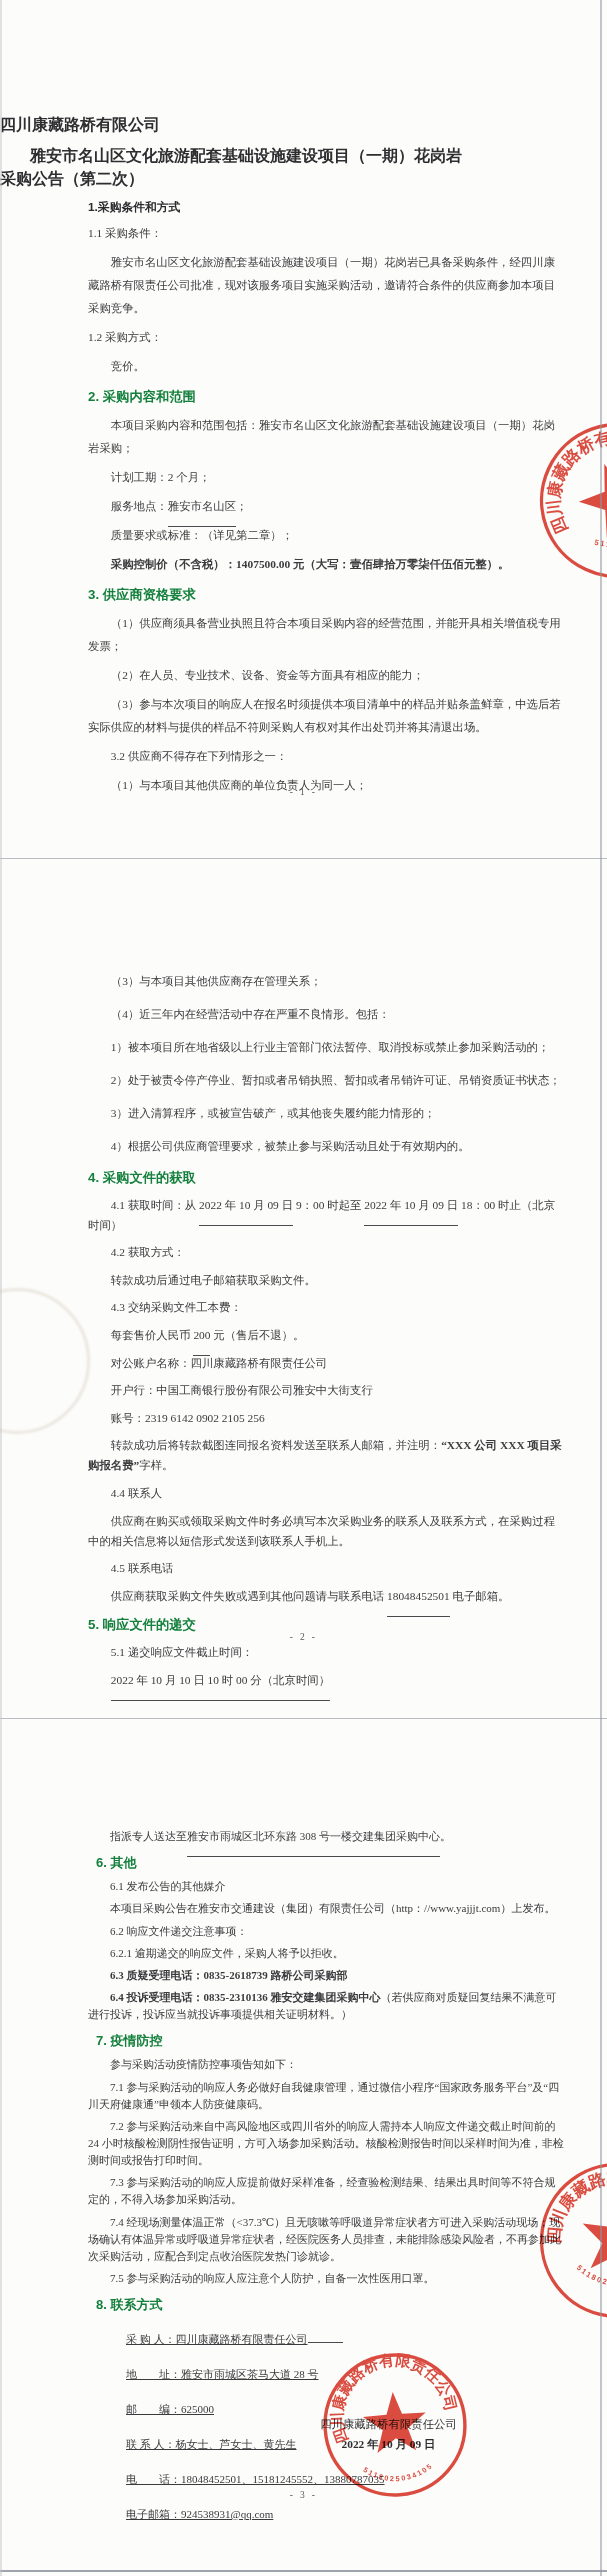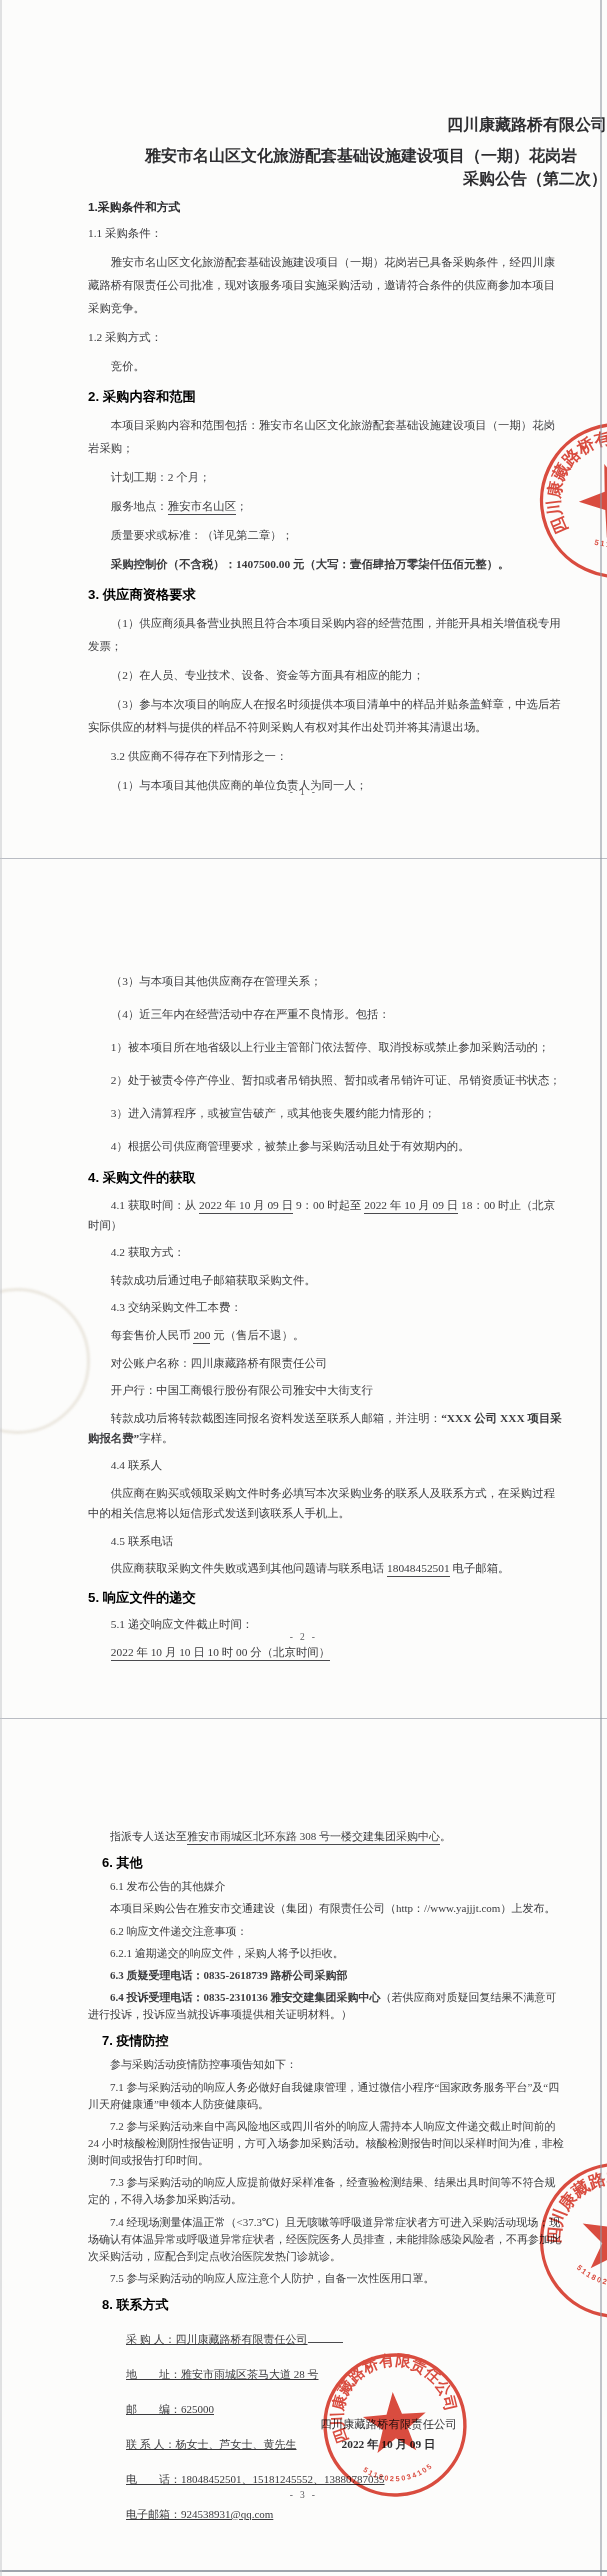--- a/index.html
+++ b/index.html
@@ -6,40 +6,40 @@
   body{
     width:607px;height:2576px;position:relative;background:#fdfdfc;
     font-family:"Liberation Serif","DejaVu Serif",serif;color:#3b3b3e;
   }
   .page{position:relative;overflow:hidden;background:#fcfcfb;}
   #page1{height:858px;border-bottom:1.5px solid #b9bcc3;}
   #page2{height:859px;border-bottom:1.5px solid #b9bcc3;}
   #page3{height:851px;border-bottom:2.3px solid #a0a5ad;}
   .scan-edge-right{position:absolute;top:0;left:600px;width:2.3px;height:2576px;background:#9096a0;opacity:.55;z-index:60;}
   .scan-edge-left{position:absolute;top:0;left:0;width:1.5px;height:2576px;background:#c4c6ca;opacity:.5;z-index:60;}
-  .title-wrap{padding-top:114px;text-align:right;font-family:"Liberation Sans","DejaVu Sans",sans-serif;font-weight:bold;color:#2e2e31;}
+  .title-wrap{padding-top:114px;text-align:left;font-family:"Liberation Sans","DejaVu Sans",sans-serif;font-weight:bold;color:#2e2e31;}
   .t1{font-size:16px;line-height:21px;margin:0 0 9px;}
   .t2{font-size:16px;line-height:23px;margin:0 30px;}
   .t3{font-size:16px;line-height:23px;margin:0;}
   .content{margin:0 41px 0 88px;font-size:11.4px;}
   #page1 .content{line-height:23px;}
   #page2 .content{padding-top:112px;line-height:20px;}
   #page3 .content{padding-top:109px;line-height:17px;font-size:11px;}
   .ln{margin:4px 0 6px;text-indent:2em;}
   #page2 .ln{margin:0 0 7.6px;}
   #page2 .sp{margin:0 0 13px;}
   #page3 .ln{margin:0 0 5.3px;}
   .noind{text-indent:0;}
-  .h-lg{font-family:"Liberation Sans","DejaVu Sans",sans-serif;font-weight:bold;font-size:13.3px;color:#000000;
+  .h-lg{font-family:"Liberation Sans","DejaVu Sans",sans-serif;font-weight:bold;font-size:13.3px;color:#15803d;
         margin:10.6px 0 7.6px;text-indent:0;line-height:18px;}
-  #page3 .h-lg{margin:9px 14px 6px;font-size:13px;}
+  #page3 .h-lg{margin:9px 8px 6px;font-size:13px;}
   .h-sm{font-family:"Liberation Sans","DejaVu Sans",sans-serif;font-weight:bold;font-size:11.8px;color:#2c2c2f;
         margin:9px 0 6px;text-indent:0;line-height:16.7px;}
   .b{font-weight:bold;}
-  .u{border-bottom:0.8px solid #4a4a4e;padding-bottom:2px;}
+  .u{border-bottom:0.8px solid #4a4a4e;padding-bottom:14px;}
   .blank-tail{display:inline-block;width:35px;height:10px;border-bottom:0.8px solid #4a4a4e;}
   .footer{position:absolute;left:0;right:0;text-align:center;font-size:9.5px;color:#5a5a5e;letter-spacing:2.3px;}
   #page1 .footer{bottom:61px;}
   #page2 .footer{bottom:76px;}
   #page3 .footer{bottom:70px;}
   .contacts p{margin:16px;line-height:19px;text-indent:2em;text-decoration:underline;}
   .sign{position:absolute;left:305px;top:695px;width:167px;text-align:center;color:#2e2e30;z-index:5;}
   .sign .s1{font-size:11.4px;line-height:20px;margin:0;}
   .sign .s2{font-size:11.4px;font-weight:bold;line-height:20px;margin:0;}
   .seal-svg{position:absolute;mix-blend-mode:multiply;opacity:.9;z-index:40;}
@@ -108,20 +108,21 @@
     <p class="ln sp">3）进入清算程序，或被宣告破产，或其他丧失履约能力情形的；</p>
     <p class="ln sp">4）根据公司供应商管理要求，被禁止参与采购活动且处于有效期内的。</p>
     <p class="h-lg">4. 采购文件的获取</p>
     <p class="ln"><span>4.1 获取时间：从 </span><span class="u">2022 年 10 月 09 日</span><span> 9：00 时起至 </span><span class="u">2022 年 10 月 09 日</span><span> 18：00 时止（北京时间）</span></p>
     <p class="ln">4.2 获取方式：</p>
     <p class="ln">转款成功后通过电子邮箱获取采购文件。</p>
     <p class="ln">4.3 交纳采购文件工本费：</p>
     <p class="ln"><span>每套售价人民币 </span><span class="u">200</span><span> 元（售后不退）。</span></p>
     <p class="ln">对公账户名称：四川康藏路桥有限责任公司</p>
     <p class="ln">开户行：中国工商银行股份有限公司雅安中大街支行</p>
+    <p class="ln">账号：2319 6142 0902 2105 256</p>
     <p class="ln"><span>转款成功后将转款截图连同报名资料发送至联系人邮箱，并注明：</span><span class="b">“XXX 公司 XXX 项目采购报名费”</span><span>字样。</span></p>
     <p class="ln">4.4 联系人</p>
     <p class="ln">供应商在购买或领取采购文件时务必填写本次采购业务的联系人及联系方式，在采购过程中的相关信息将以短信形式发送到该联系人手机上。</p>
     <p class="ln">4.5 联系电话</p>
     <p class="ln"><span>供应商获取采购文件失败或遇到其他问题请与联系电话 </span><span class="u">18048452501</span><span> 电子邮箱。</span></p>
     <p class="h-lg">5. 响应文件的递交</p>
     <p class="ln">5.1 递交响应文件截止时间：</p>
     <p class="ln"><span class="u">2022 年 10 月 10 日 10 时 00 分（北京时间）</span></p>
 
   </div>

